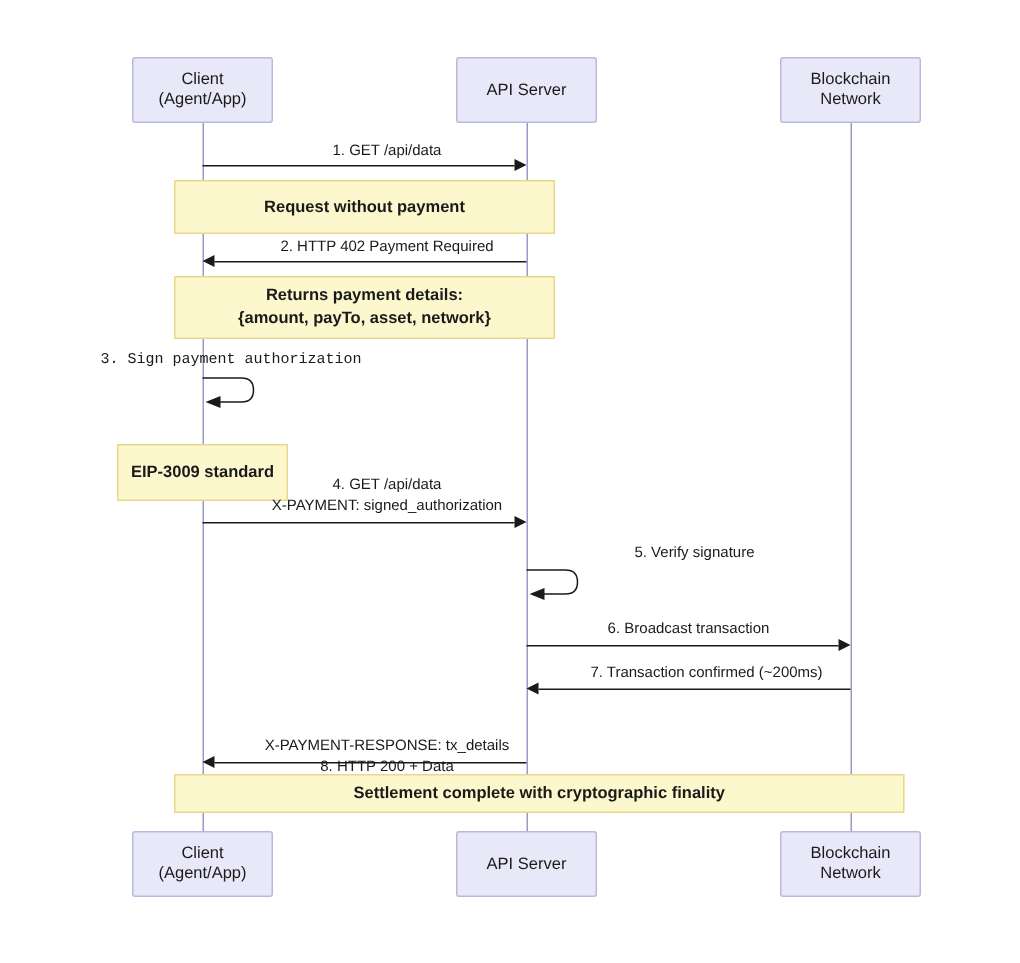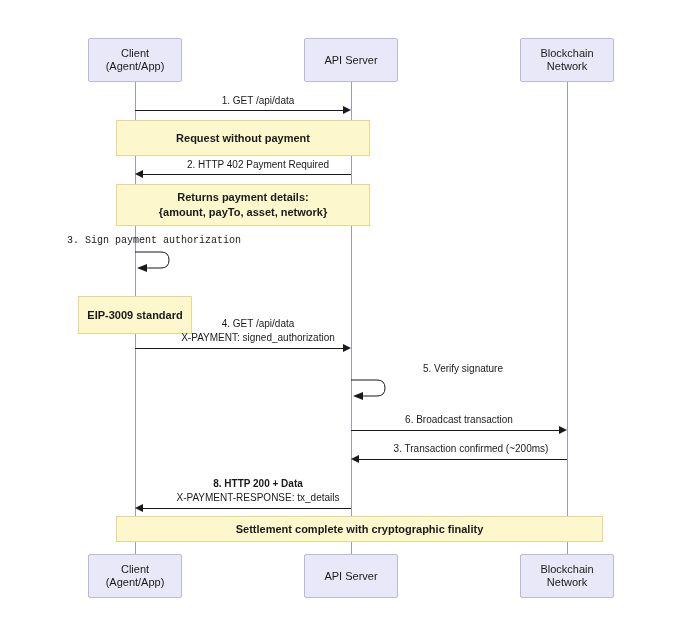--- a/index.html
+++ b/index.html
@@ -146,25 +146,25 @@
     <svg width="40" height="26" viewBox="0 0 40 26">
       <path d="M0 2 L26 2 Q34 2 34 10 Q34 18 26 18 L10 18" fill="none" stroke="#1a1a1a" stroke-width="1"></path>
       <polygon points="12,14 2,18 12,22" fill="#1a1a1a"></polygon>
     </svg>
   </div>
 
   <div class="msg-label" style="left:379px; top:413px; width:160px;">6. Broadcast transaction</div>
   <div class="arrow-line" style="left:351px; top:430px; width:208px;"></div>
   <div class="arrow-head right" style="left:559px; top:426px;"></div>
 
-  <div class="msg-label" style="left:371px; top:442px; width:200px;">3. Transaction confirmed (~200ms)</div>
+  <div class="msg-label" style="left:371px; top:442px; width:200px;">7. Transaction confirmed (~200ms)</div>
   <div class="arrow-line" style="left:359px; top:459px; width:208px;"></div>
   <div class="arrow-head left" style="left:351px; top:455px;"></div>
 
-  <div class="msg-label" style="left:163px; top:477px; width:190px;font-weight:bold;">8. HTTP 200 + Data</div>
+  <div class="msg-label" style="left:163px; top:505px; width:190px;">8. HTTP 200 + Data</div>
   <div class="msg-label" style="left:163px; top:491px; width:190px;">X-PAYMENT-RESPONSE: tx_details</div>
   <div class="arrow-line" style="left:143px; top:508px; width:208px;"></div>
   <div class="arrow-head left" style="left:135px; top:504px;"></div>
 
   <div class="note-box" style="left:116px; top:516px; width:487px; height:26px;">
     <span style="font-weight:bold;">Settlement complete with cryptographic finality</span>
   </div>
 
   <div class="lifeline-box" style="left:88px; top:554px; width:94px; height:44px;">
     <span>Client</span>

